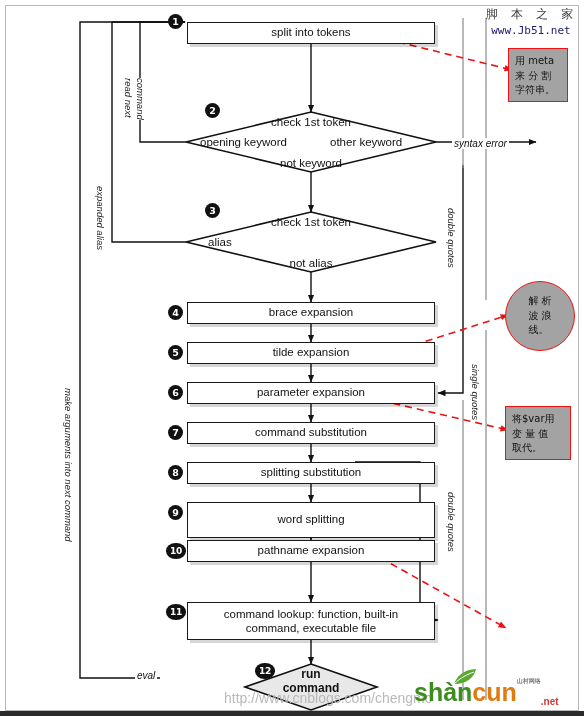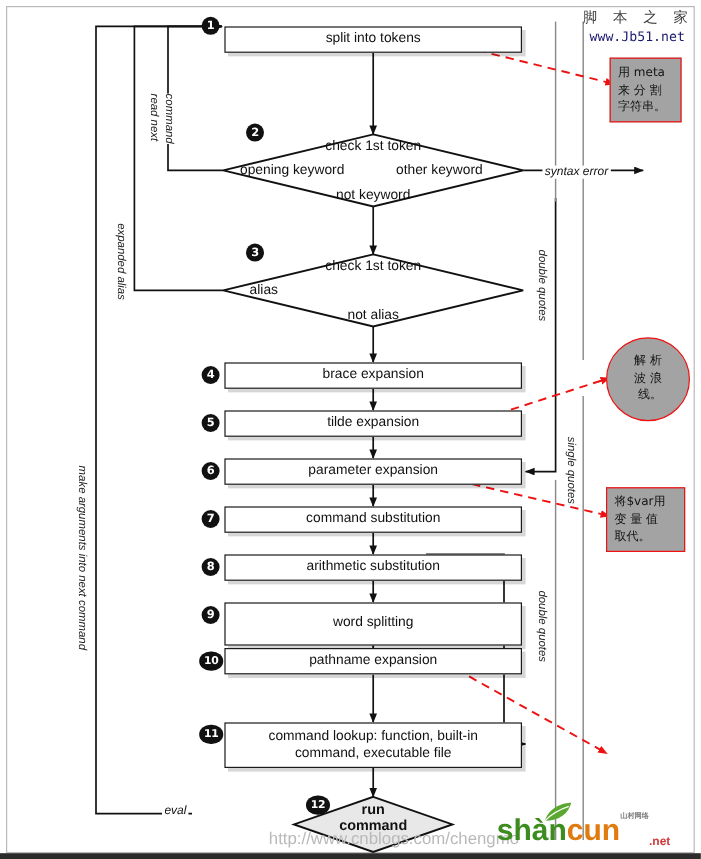--- a/index.html
+++ b/index.html
@@ -52,21 +52,21 @@
 
   
   .ann{
     position:absolute;box-sizing:border-box;border:1.6px solid #ee1111;
     background:#a3a3a3;color:#111;font-size:10px;line-height:1.45;
     padding:5px 6px;z-index:12;
     font-family:"DejaVu Sans",sans-serif;
   }
   .ann.circle{
     border-radius:50%;display:flex;align-items:center;justify-content:center;
-    text-align:right;padding:0;
+    text-align:left;padding:0;
   }
   .ann .ln{display:block;white-space:nowrap;}
 
   
   .wm-top{
     position:absolute;z-index:14;text-align:center;color:#3a3a3a;
     font-family:"DejaVu Sans Mono","Liberation Mono",monospace;
   }
   .wm-top .cn{font-size:12px;letter-spacing:3px;color:#404040;display:block;}
   .wm-top .url{font-size:11px;color:#1a1a6e;display:block;margin-top:1px;}
@@ -175,21 +175,21 @@
 
   <div class="pbox" style="left:187px;top:382px;width:248px;height:22px;">
     <span>parameter expansion</span>
   </div>
 
   <div class="pbox" style="left:187px;top:422px;width:248px;height:22px;">
     <span>command substitution</span>
   </div>
 
   <div class="pbox" style="left:187px;top:462px;width:248px;height:22px;">
-    <span>arithmetic substitution</span>
+    <span>splitting substitution</span>
   </div>
 
   <div class="pbox" style="left:187px;top:502px;width:248px;height:36px;">
     <span>word splitting</span>
   </div>
 
   <div class="pbox" style="left:187px;top:540px;width:248px;height:22px;">
     <span>pathname expansion</span>
   </div>
 

